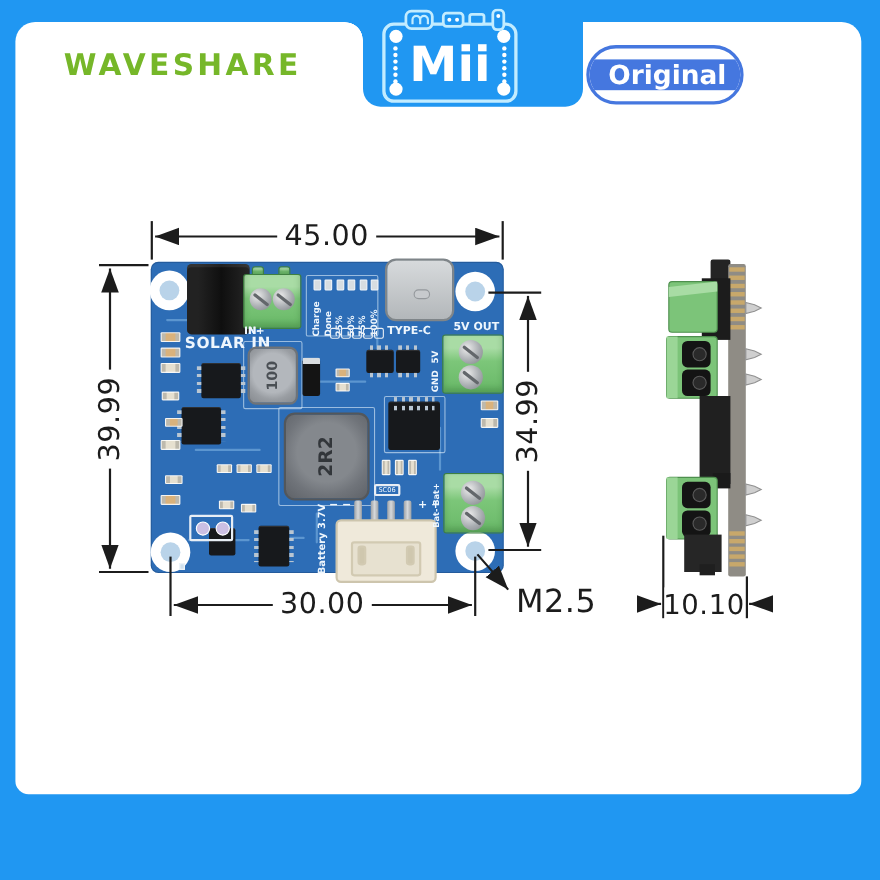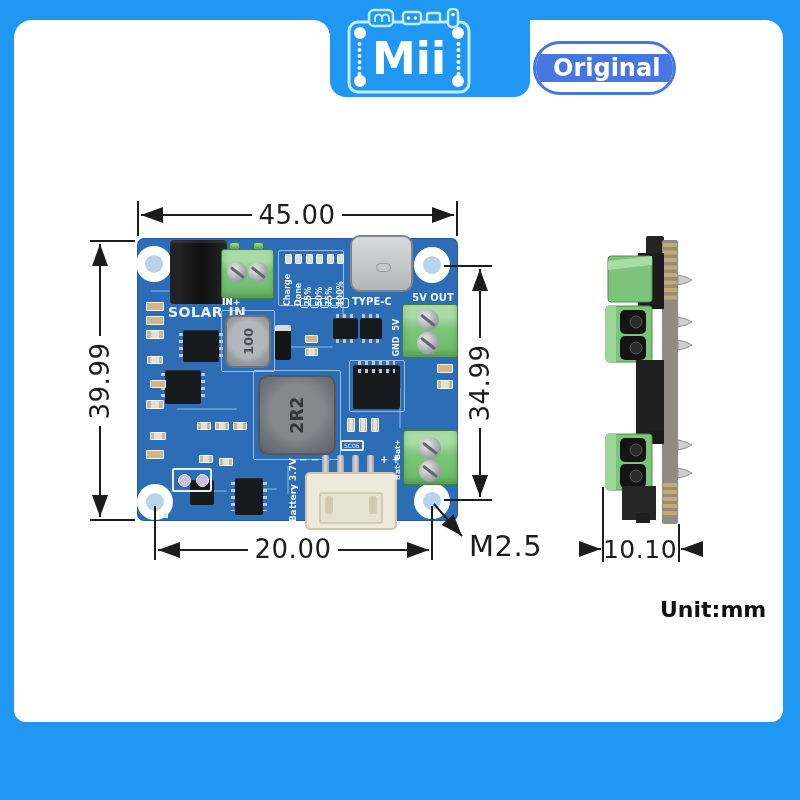--- a/index.html
+++ b/index.html
@@ -79,20 +79,21 @@
   .sideview{position:absolute;left:580px;top:225px;z-index:1;}
   .title{position:absolute;left:0;top:740px;width:800px;text-align:center;color:#fdfeff;
          font-size:32px;font-weight:bold;z-index:3;}
 </style>
 </head>
 <body>
 
 <div class="frame">
   <div class="card"></div>
 
+  <div class="brand">WAVESHARE</div>
 
   <div class="fillet l"></div>
   <div class="fillet r"></div>
   <div class="mii-tab">
     <svg class="mii-svg" width="156" height="88" viewBox="0 0 156 88">
       <rect x="18" y="14" width="120" height="70" rx="9" fill="none" stroke="#c2ecff" stroke-width="3"></rect>
       <circle cx="29" cy="25" r="6" fill="#fff"></circle>
         <circle cx="127" cy="25" r="6" fill="#fff"></circle>
       <circle cx="29" cy="73" r="6" fill="#fff"></circle>
         <circle cx="127" cy="73" r="6" fill="#fff"></circle>
@@ -342,18 +343,17 @@
       <line x1="603" y1="487" x2="603" y2="562"></line>
       <line x1="679" y1="524" x2="679" y2="562"></line>
       <line x1="588" y1="549" x2="601" y2="549" marker-end="url(#arr)"></line>
       <line x1="694" y1="549" x2="681" y2="549" marker-end="url(#arr)"></line>
     </g>
   </svg>
 
   <div class="dim" style="left:252px;top:199px;width:90px;height:32px">45.00</div>
   <div class="dim" style="left:55px;top:365px;width:90px;height:32px;transform:rotate(-90deg)">39.99</div>
   <div class="dim" style="left:435px;top:367px;width:90px;height:32px;transform:rotate(-90deg)">34.99</div>
-  <div class="dim" style="left:248px;top:533px;width:90px;height:32px">20.00</div>
+  <div class="dim" style="left:248px;top:533px;width:90px;height:32px">30.00</div>
   <div class="dim" style="left:469px;top:531px;width:70px;height:30px;font-size:29px;justify-content:flex-start">M2.5</div>
   <div class="dim" style="left:604px;top:534px;width:72px;height:30px;font-size:25px">10.10</div>
-  <div class="note" style="left:660px;top:597px;font-size:22px">Unit:mm</div>
 
 </div>
 
 </body></html>

